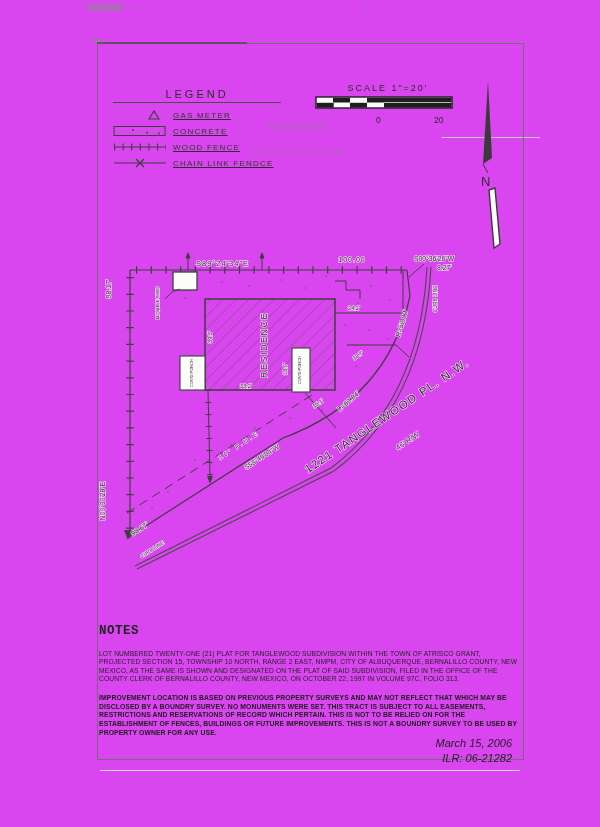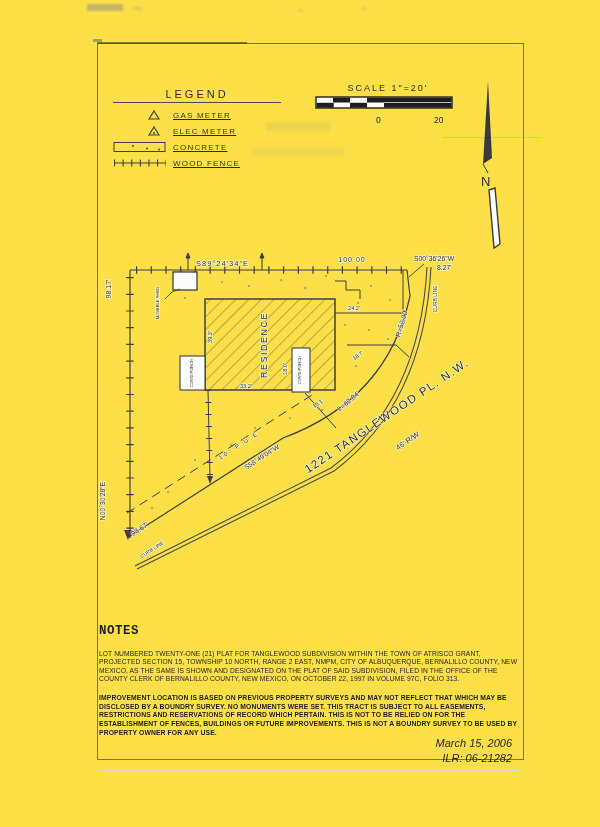--- a/index.html
+++ b/index.html
@@ -1,16 +1,16 @@
 <!DOCTYPE html>
 <html><head>
 <meta charset="utf-8">
 <style>
   html,body{margin:0;padding:0;background:#ffffff;}
-  .page{position:relative;width:600px;height:827px;background:#fde047;overflow:hidden;
+  .page{position:relative;width:600px;height:827px;background:#d946ef;overflow:hidden;
         font-family:"Liberation Sans",sans-serif;color:#2b2b2b;}
   .frame{position:absolute;left:97px;top:43px;width:425px;height:715px;border:1px solid #6f6f6f;}
   .frame-dark{position:absolute;left:97px;top:42px;width:150px;height:2px;background:#4a4a4a;opacity:.7;}
 
   
   .smudge{position:absolute;background:#8a8a8a;filter:blur(1px);}
   .fold-line{position:absolute;left:442px;top:137px;width:98px;height:1px;background:#c6c6c6;}
   .bottom-edge{position:absolute;left:100px;top:770px;width:420px;height:1px;background:#dadada;}
 
   
@@ -68,29 +68,20 @@
 
     <div class="legend-row">
       <span class="legend-sym tri">
         <svg width="12" height="10">
             <polygon points="6,1 11,9 1,9" fill="none" stroke="#3f3f3f" stroke-width="1.2"></polygon>
           </svg>
       </span>
       <span class="legend-label">GAS METER</span>
     </div>
 
-    <div class="legend-row">
-      <span class="legend-sym tri">
-        <svg width="12" height="10">
-            <polygon points="6,1 11,9 1,9" fill="none" stroke="#3f3f3f" stroke-width="1.2"></polygon>
-            <circle cx="6" cy="7" r="1" fill="#3f3f3f"></circle>
-          </svg>
-      </span>
-      <span class="legend-label">ELEC METER</span>
-    </div>
 
     <div class="legend-row">
       <span class="legend-sym">
         <svg width="54" height="12">
             <rect x="1" y="1.5" width="51" height="9" fill="none" stroke="#3f3f3f" stroke-width="1"></rect>
             <circle cx="20" cy="5" r=".9" fill="#3f3f3f"></circle>
             <circle cx="34" cy="7.5" r=".9" fill="#3f3f3f"></circle>
             <circle cx="46" cy="8.5" r=".9" fill="#3f3f3f"></circle>
           </svg>
       </span>
@@ -100,20 +91,30 @@
     <div class="legend-row">
       <span class="legend-sym">
         <svg width="54" height="10">
             <line x1="1" y1="5" x2="53" y2="5" stroke="#3f3f3f" stroke-width="1.2"></line>
             <line x1="1" y1="5" x2="53" y2="5" stroke="#3f3f3f" stroke-width="7" stroke-dasharray="1.1 7.5"></line>
           </svg>
       </span>
       <span class="legend-label">WOOD FENCE</span>
     </div>
 
+    <div class="legend-row">
+      <span class="legend-sym">
+        <svg width="54" height="10">
+            <line x1="1" y1="5" x2="53" y2="5" stroke="#3f3f3f" stroke-width="1.2"></line>
+            <line x1="23" y1="1" x2="31" y2="9" stroke="#3f3f3f" stroke-width="1.2"></line>
+            <line x1="31" y1="1" x2="23" y2="9" stroke="#3f3f3f" stroke-width="1.2"></line>
+          </svg>
+      </span>
+      <span class="legend-label">CHAIN LINK FENDCE</span>
+    </div>
   </div>
 
   <div class="scale">
     <div class="scale-title">SCALE   1"=20'</div>
     <svg width="140" height="14" style="margin:3px 0 0 2px;">
       <rect x="1" y="1" width="136" height="11" fill="#fcfcfb" stroke="#1e1e1e" stroke-width="1.4"></rect>
       <rect x="18" y="1.7" width="17" height="4.8" fill="#1e1e1e"></rect>
       <rect x="52" y="1.7" width="17" height="4.8" fill="#1e1e1e"></rect>
       <rect x="1.7" y="6.8" width="17" height="4.8" fill="#1e1e1e"></rect>
       <rect x="35" y="6.8" width="17" height="4.8" fill="#1e1e1e"></rect>

